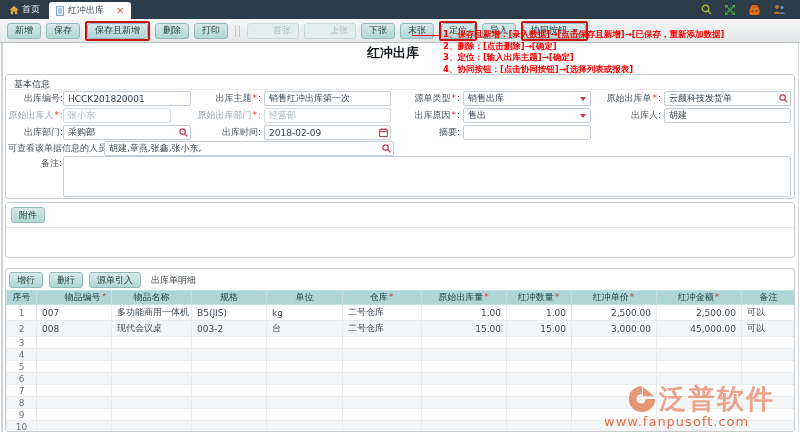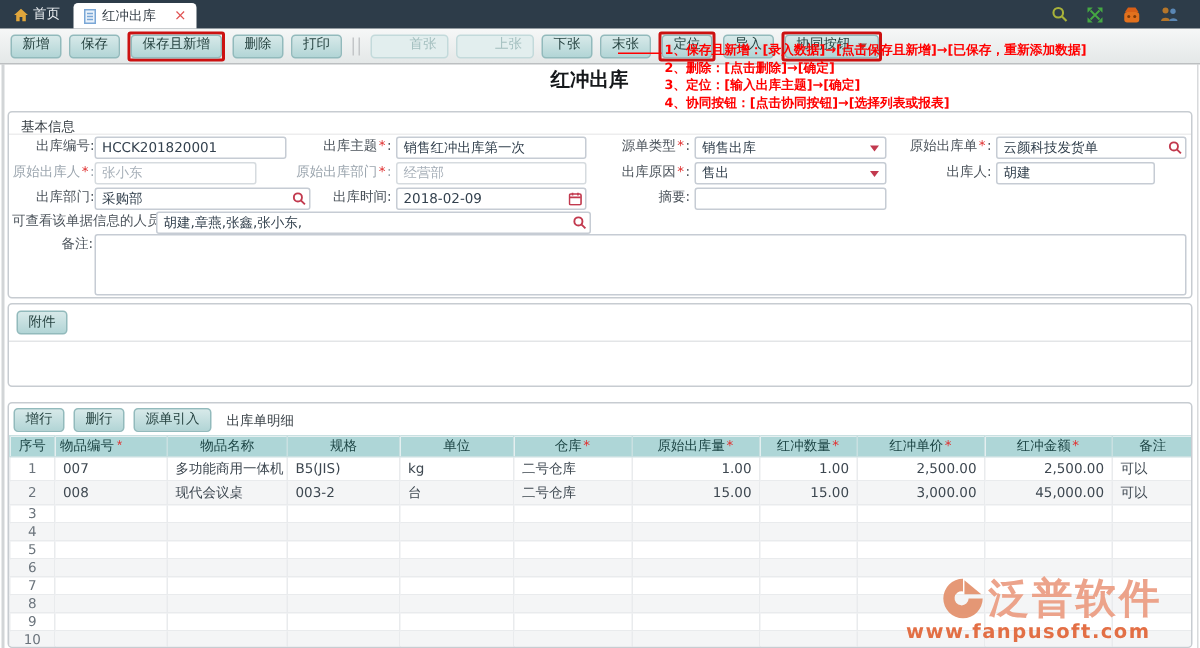--- a/index.html
+++ b/index.html
@@ -74,37 +74,37 @@
 
   .attach-rule { position:absolute; top:24px; left:0; width:100%; border-top:1px solid #e3e5e7; }
 
   
   .grid-toolbar { position:absolute; top:3px; left:3px; display:flex; align-items:center; gap:6px; }
   .grid-title { color:#3a4248; margin-left:4px; }
   .grid-wrap { position:absolute; top:21px; left:0; width:790px; }
   table.grid { border-collapse:collapse; width:790px; table-layout:fixed; font-size:9px; }
   table.grid th { background:var(--table-header-bg); color:#1d4545; font-weight:normal;
     height:14px; border:1px solid #c9e0e1; text-align:center; overflow:hidden; white-space:nowrap; padding:0 3px; }
-  table.grid th:nth-child(2) { text-align:left;font-family:Liberation Mono, monospace; }
+  table.grid th:nth-child(2) { text-align:right;font-family:Liberation Mono, monospace; }
   table.grid td { height:16px; border:1px solid #e9ebed; color:#3d4750; padding:0 5px;
     overflow:hidden; white-space:nowrap; background:#fff; }
   table.grid tr.alt td { background:#f4f5f6; }
   table.grid tr.er td { height:12px; }
   table.grid td:nth-child(1) { text-align:center; color:#6b747c; }
   table.grid td:nth-child(7), table.grid td:nth-child(8),
   table.grid td:nth-child(9), table.grid td:nth-child(10) { text-align:right; }
   .c1{width:30px}.c2{width:75px}.c3{width:80px}.c4{width:75px}.c5{width:76px}
   .c6{width:79px}.c7{width:85px}.c8{width:65px}.c9{width:85px}.c10{width:85px}
 
   
   .watermark { position:absolute; top:381px; left:604px; width:194px; z-index:20;
     pointer-events:none; text-align:left; opacity:.95; }
   .wm-row { display:flex; align-items:center; justify-content:center; gap:2px; }
   .wm-brand { font-size:27px; font-weight:bold; color:var(--watermark-orange); letter-spacing:2px; }
-  .wm-url { font-size:13px; font-weight:bold; color:var(--watermark-url-orange); letter-spacing:1px; margin-top:-3px; }
+  .wm-url { font-size:13px; font-weight:normal; color:var(--watermark-url-orange); letter-spacing:1px; margin-top:-3px; }
 </style>
 </head>
 <body>
 
 <div class="tabbar">
   <div class="home-tab">
     <svg width="10" height="10" viewBox="0 0 10 10">
         <path d="M5 0.8 L9.6 5 H8.2 V9.2 H5.9 V6.4 H4.1 V9.2 H1.8 V5 H0.4 Z" fill="#e0a63c"></path>
       </svg>
     <span>首页</span>
@@ -213,26 +213,26 @@
   <div class="flabel ro" style="left:175px;top:33px;width:80px">原始出库部门<span class="req">*</span>:</div>
   <div class="field" style="left:258px;top:33px;width:127px">
     <input class="inp ro" readonly="" value="经营部" style="">
   </div>
   <div class="flabel" style="left:385px;top:33px;width:69px">出库原因<span class="req">*</span>:</div>
   <div class="field" style="left:457px;top:33px;width:128px">
     <input class="inp" value="售出" style="">
     <span class="sel-caret"></span>
   </div>
   <div class="flabel" style="left:580px;top:33px;width:75px">出库人:</div>
-  <div class="field" style="left:658px;top:33px;width:106px">
+  <div class="field" style="left:658px;top:33px;width:127px">
     <input class="inp" value="胡建" style="">
   </div>
 
   <div class="flabel" style="left:2px;top:50px;width:55px">出库部门:</div>
-  <div class="field" style="left:57px;top:50px;width:144px">
+  <div class="field" style="left:57px;top:50px;width:128px">
     <input class="inp" value="采购部" style="">
     <svg class="f-icon" width="9" height="9" viewBox="0 0 10 10">
         <circle cx="4" cy="4" r="3" fill="none" stroke="currentColor" stroke-width="1.4"></circle>
         <line x1="6.2" y1="6.2" x2="9.2" y2="9.2" stroke="currentColor" stroke-width="1.4"></line>
       </svg>
   </div>
   <div class="flabel" style="left:185px;top:50px;width:70px">出库时间:</div>
   <div class="field" style="left:258px;top:50px;width:127px">
     <input class="inp" value="2018-02-09" style="">
     <svg class="f-icon" width="9" height="9" viewBox="0 0 10 10">

